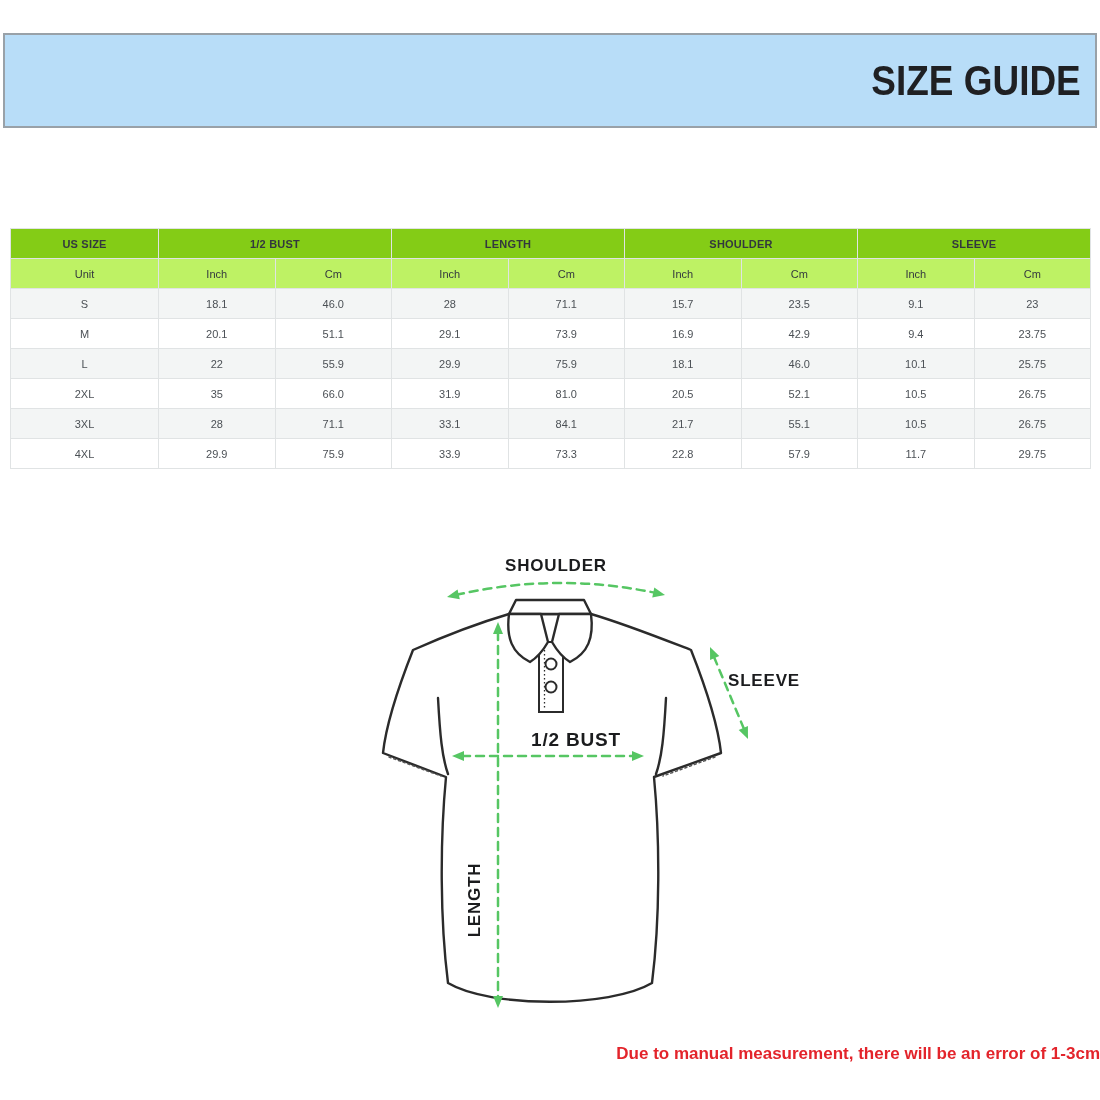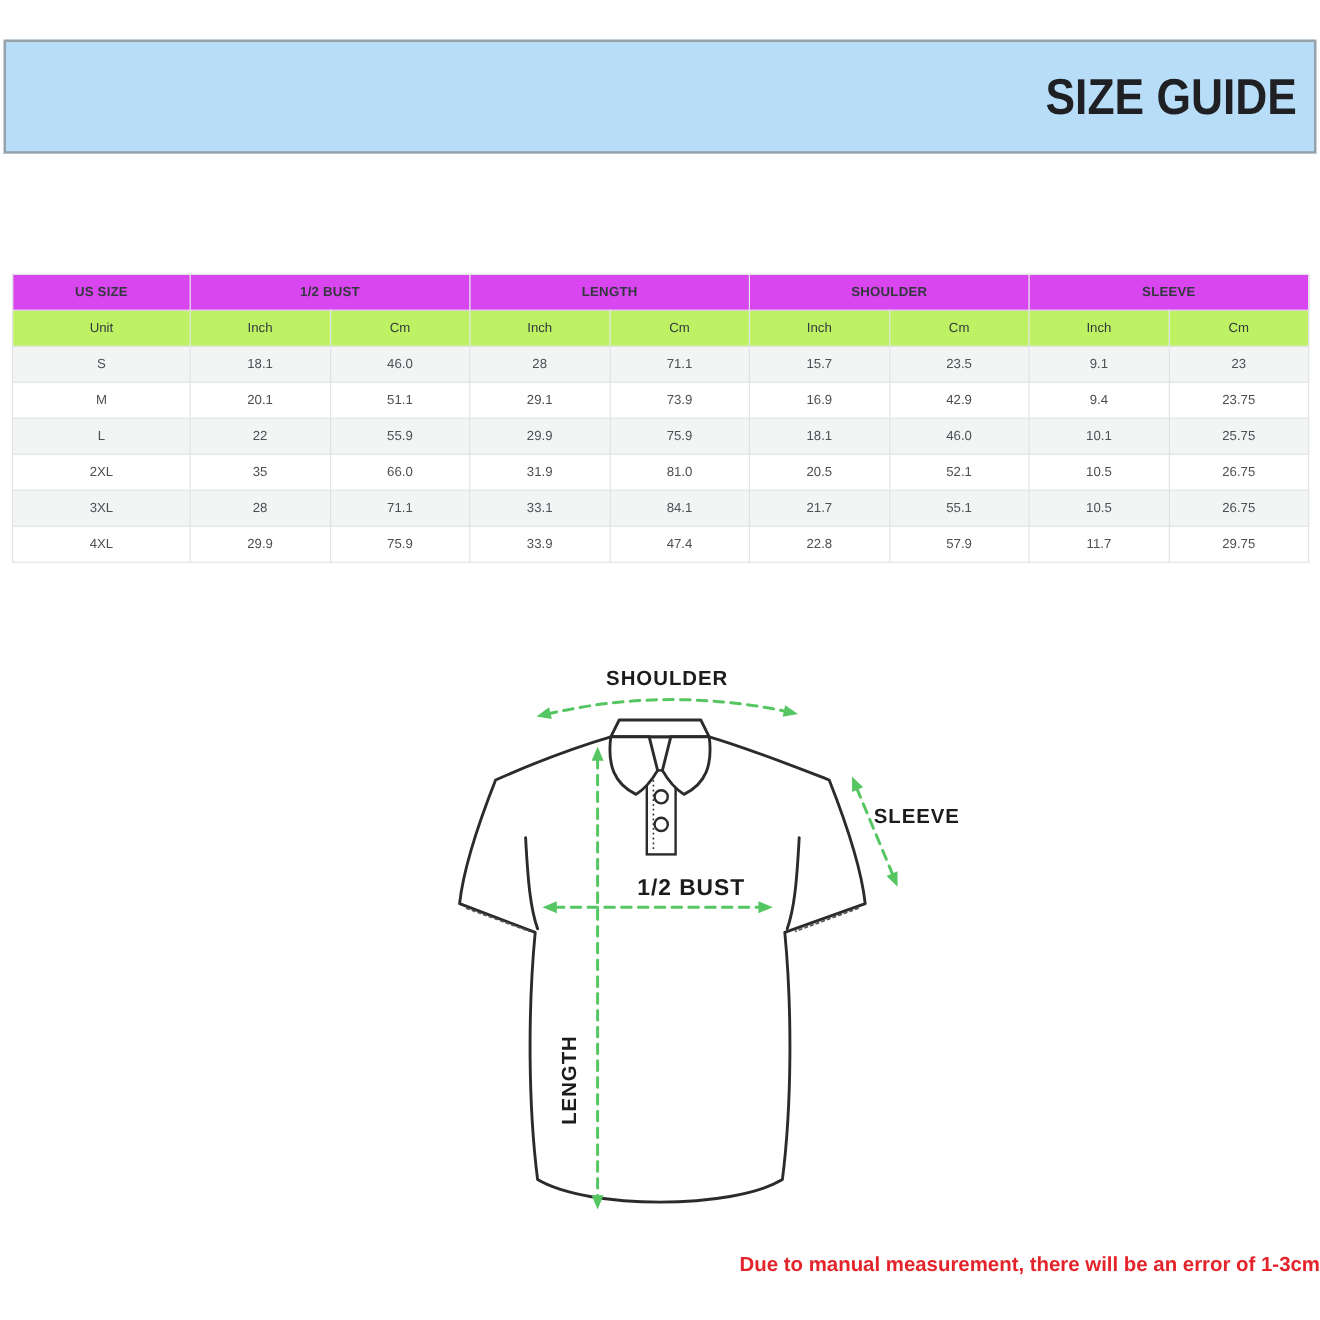--- a/index.html
+++ b/index.html
@@ -24,21 +24,21 @@
   table.size-table{
     border-collapse:collapse;table-layout:fixed;width:1080px;
   }
   table.size-table col.c-size{width:148px;}
   table.size-table col.c-val{width:116.5px;}
   table.size-table th,table.size-table td{
     border:1px solid #e0e3e4;height:29px;padding:0;
     text-align:center;vertical-align:middle;font-size:11px;
   }
   table.size-table thead tr.group-row th{
-    background:#d946ef;color:#33383e;font-weight:bold;letter-spacing:0.2px;
+    background:#84cc16;color:#33383e;font-weight:bold;letter-spacing:0.2px;
   }
   table.size-table thead tr.unit-row th{
     background:#bef264;color:#33383e;font-weight:normal;
   }
   table.size-table tbody tr:nth-child(odd){background:#f3f5f5;}
   table.size-table tbody tr:nth-child(even){background:#ffffff;}
   table.size-table tbody td{color:#4b5055;font-weight:normal;}
 
   
   .diagram{position:absolute;left:380px;top:550px;width:420px;height:480px;}
@@ -150,21 +150,21 @@
             <td>21.7</td>
             <td>55.1</td>
             <td>10.5</td>
             <td>26.75</td>
           </tr>
           <tr>
             <td>4XL</td>
             <td>29.9</td>
             <td>75.9</td>
             <td>33.9</td>
-            <td>47.4</td>
+            <td>73.3</td>
             <td>22.8</td>
             <td>57.9</td>
             <td>11.7</td>
             <td>29.75</td>
           </tr>
         </tbody>
     </table>
   </div>
 
   <div class="diagram">

